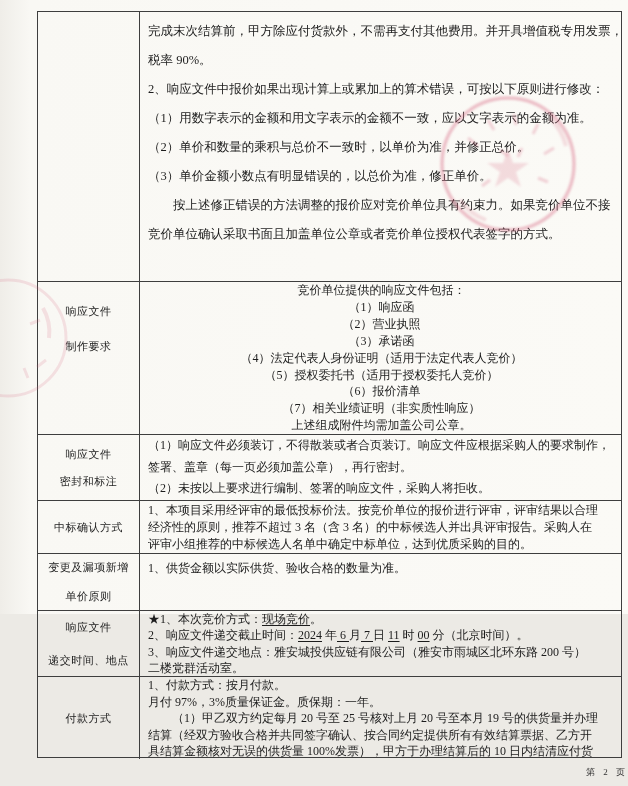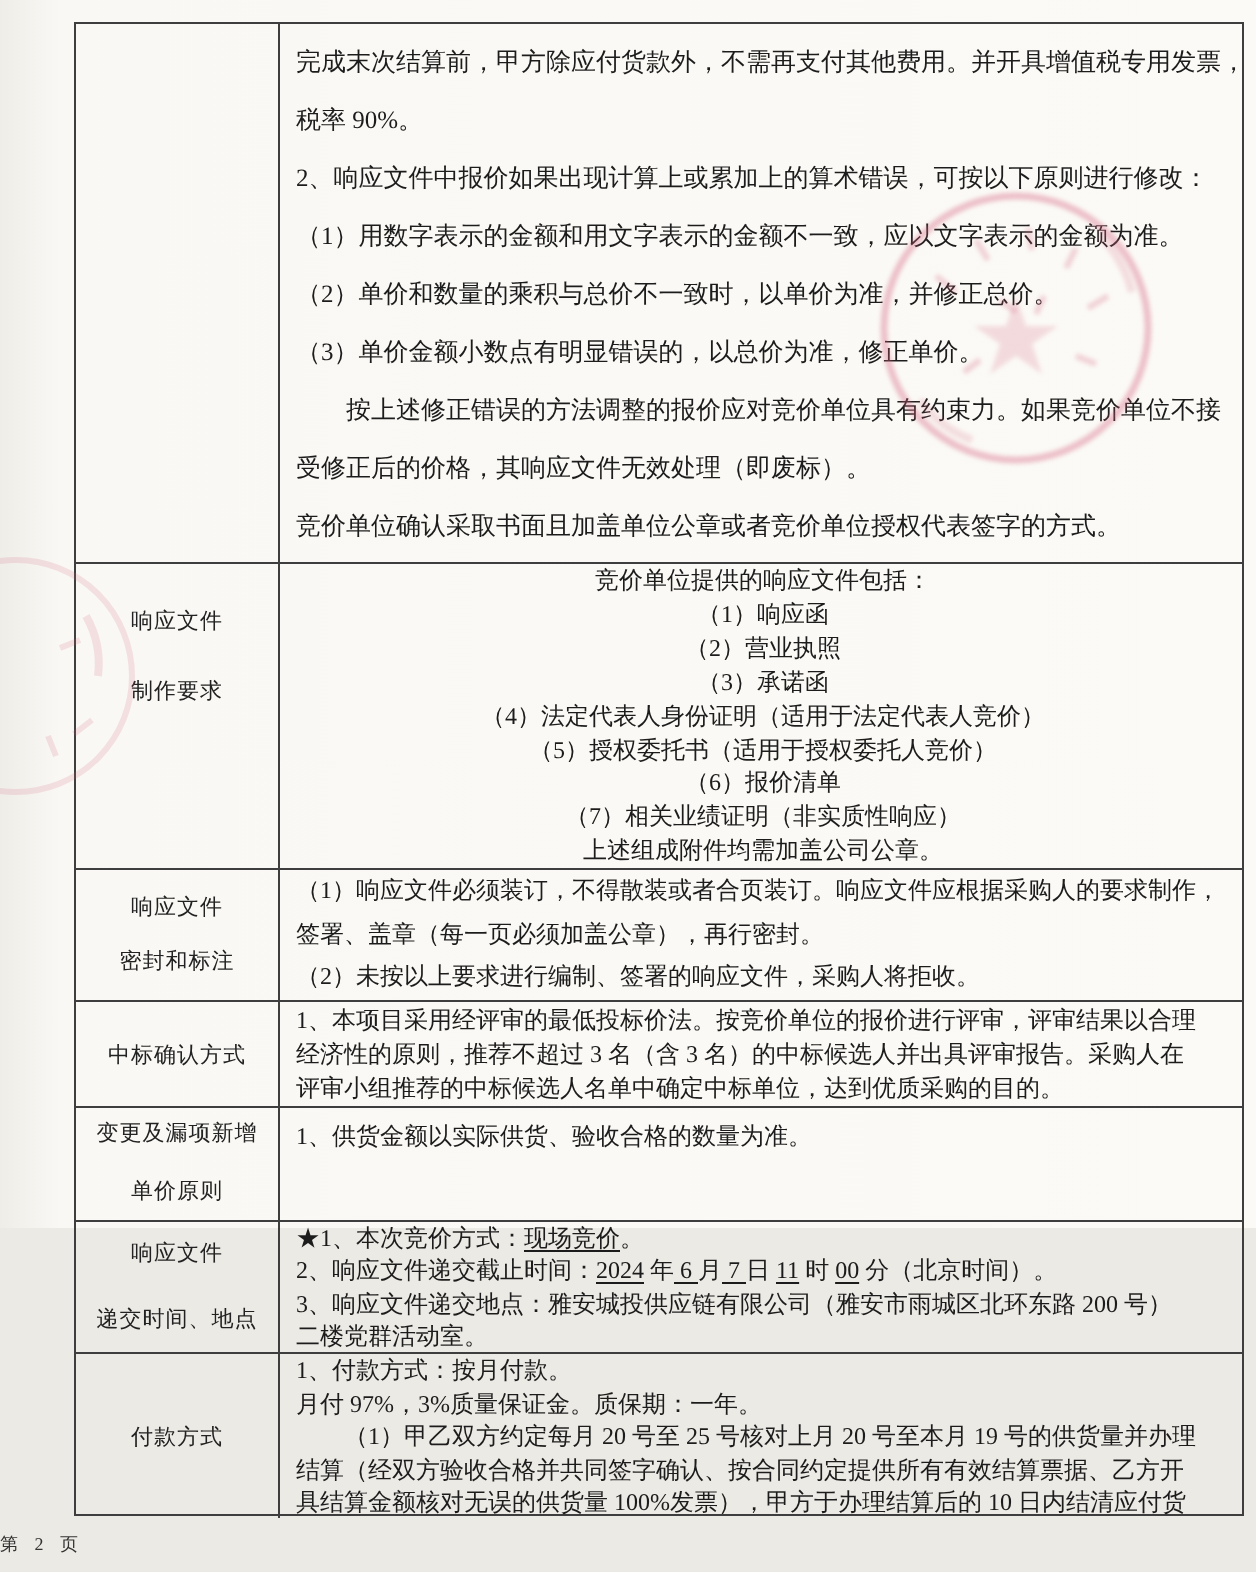--- a/index.html
+++ b/index.html
@@ -54,21 +54,21 @@
   .r4 .content-cell { padding-top:6px; }
   .r4 .line { line-height:17px; }
   .r5 { height:66px; }
   .r5 .label-cell div { line-height:33px; }
   .r5 .line { line-height:16.3px; }
   .r6 { height:83px; }
   .r6 .line { line-height:16.5px; }
 
   .footer {
     position:absolute; left:0; top:766px; width:628px;
-    text-align:left; font-size:9px; letter-spacing:3px; color:#333;
+    text-align:right; font-size:9px; letter-spacing:3px; color:#333;
   }
 
   .stamp { position:absolute; pointer-events:none; }
   .stamp-main { left:430px; top:90px; width:156px; height:156px; }
   .stamp-left { left:-52px; top:268px; width:140px; height:140px; }
 </style>
 </head>
 <body>
 
 <div class="paper">
@@ -77,21 +77,20 @@
     <div class="t-row r0">
       <div class="label-cell"></div>
       <div class="content-cell">
           <div class="line"><span>完成末次结算前，甲方除应付货款外，不需再支付其他费用。并开具增值税专用发票，</span></div>
           <div class="line"><span>税率 90%。</span></div>
           <div class="line"><span>2、响应文件中报价如果出现计算上或累加上的算术错误，可按以下原则进行修改：</span></div>
           <div class="line"><span>（1）用数字表示的金额和用文字表示的金额不一致，应以文字表示的金额为准。</span></div>
           <div class="line"><span>（2）单价和数量的乘积与总价不一致时，以单价为准，并修正总价。</span></div>
           <div class="line"><span>（3）单价金额小数点有明显错误的，以总价为准，修正单价。</span></div>
           <div class="line"><span>　　按上述修正错误的方法调整的报价应对竞价单位具有约束力。如果竞价单位不接</span></div>
-          <div class="line"><span>受修正后的价格，其响应文件无效处理（即废标）。</span></div>
           <div class="line"><span>竞价单位确认采取书面且加盖单位公章或者竞价单位授权代表签字的方式。</span></div>
         </div>
     </div>
     <div class="t-row r1">
       <div class="label-cell">
           <div>响应文件</div>
           <div>制作要求</div>
         </div>
       <div class="content-cell">
           <div class="line"><span>竞价单位提供的响应文件包括：</span></div>

